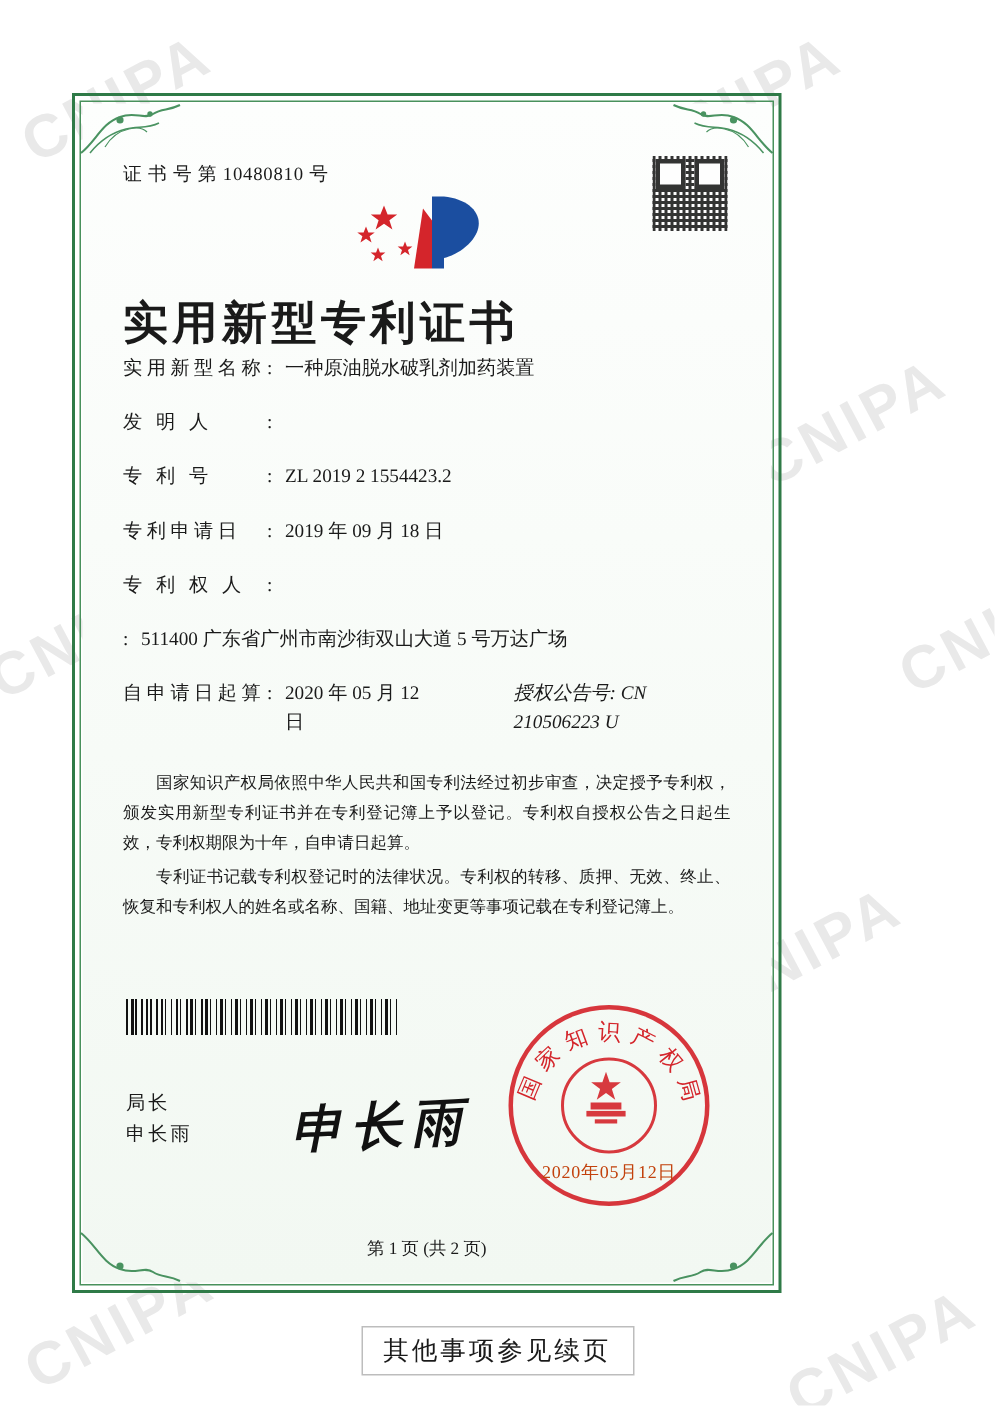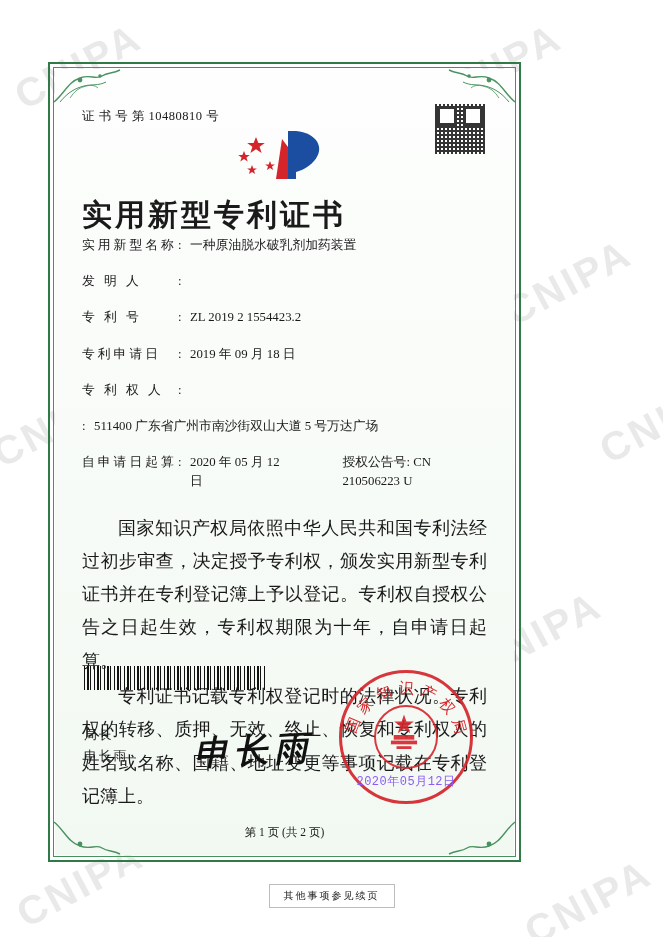--- a/index.html
+++ b/index.html
@@ -137,25 +137,25 @@
   .f-label {
     width: 96px;
     flex: 0 0 96px;
     letter-spacing: 3px;
   }
   .f-colon { width: 12px; flex: 0 0 12px; }
   .f-value { flex: 1 1 auto; }
   .f-value .sub { display:block; margin-top: 3px; }
 
   .two-col { display: flex; }
-  .two-col .right-part { margin-left: 58px; }
+  .two-col .right-part { margin-left: 58px; font-style: italic; }
 
   .paras {
     margin-top: 20px;
-    font-size: 18px;
+    font-size: 11px;
     line-height: 1.85;
     text-align: justify;
   }
   .paras p { margin: 0 0 2px; text-indent: 2em; }
 
   
   .barcode {
     position: absolute;
     left: 2px;
     bottom: 158px;
@@ -216,43 +216,42 @@
   }
   .seal-arc {
     position: absolute;
     left: 0; top: 0; width: 134px; height: 134px;
   }
   .seal-date {
     position: absolute;
     left: 50%;
     bottom: 14px;
     transform: translateX(-50%);
-    color: #8b5cf6;
+    color: #c2410c;
     font-size: 12px;
     white-space: nowrap;
     letter-spacing: .5px;
-    font-family: Liberation Mono, monospace;
   }
 
   .page-num {
     position: absolute;
     left: 0; right: 0;
     bottom: 8px;
     text-align: center;
     font-size: 11.5px;
   }
 
   
   .footer-note {
     position: absolute;
     left: 50%;
     transform: translateX(-50%);
     top: 884px;
     z-index: 2;
-    font-size: 10px;
+    font-size: 17px;
     letter-spacing: 2px;
     border: 1px solid #bdbdbd;
     background: #fff;
     padding: 4px 14px;
   }
 </style>
 </head>
 <body>
 
 <div class="watermark-layer">

